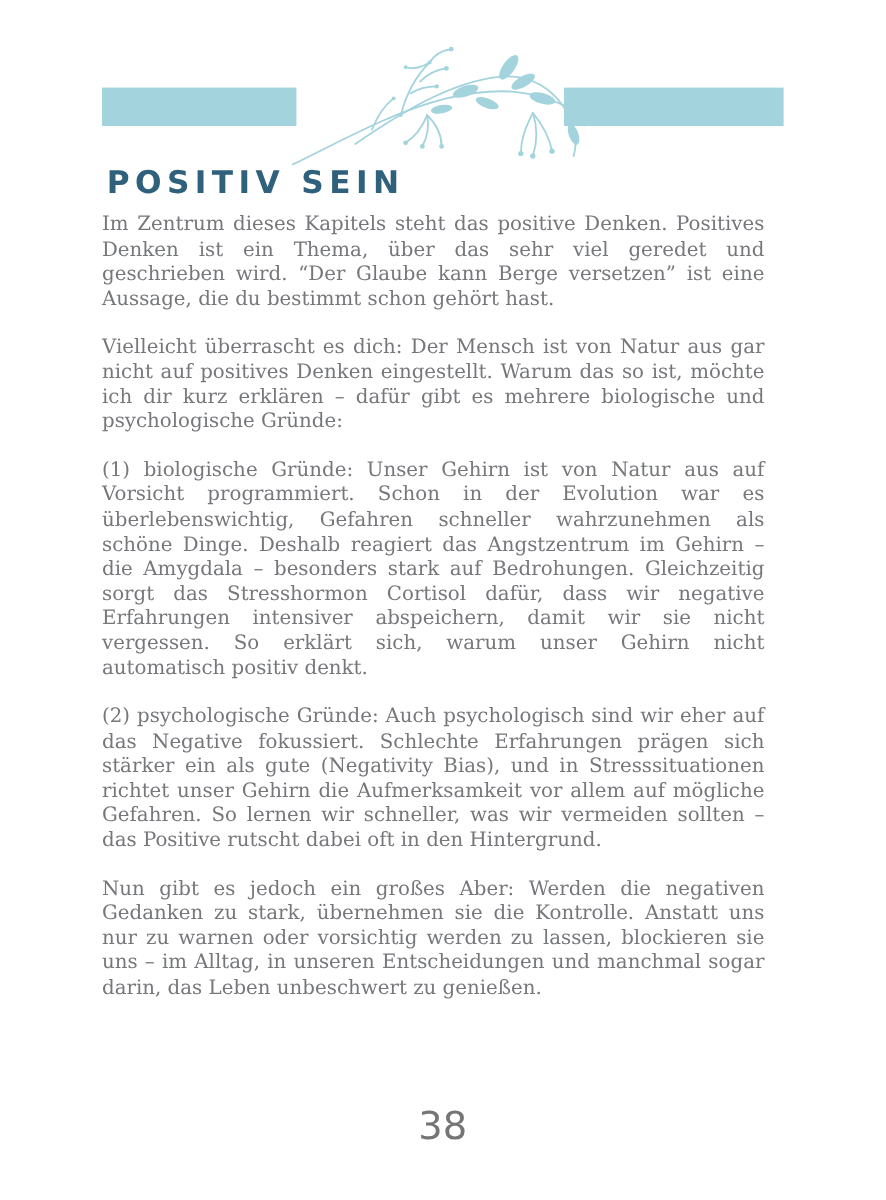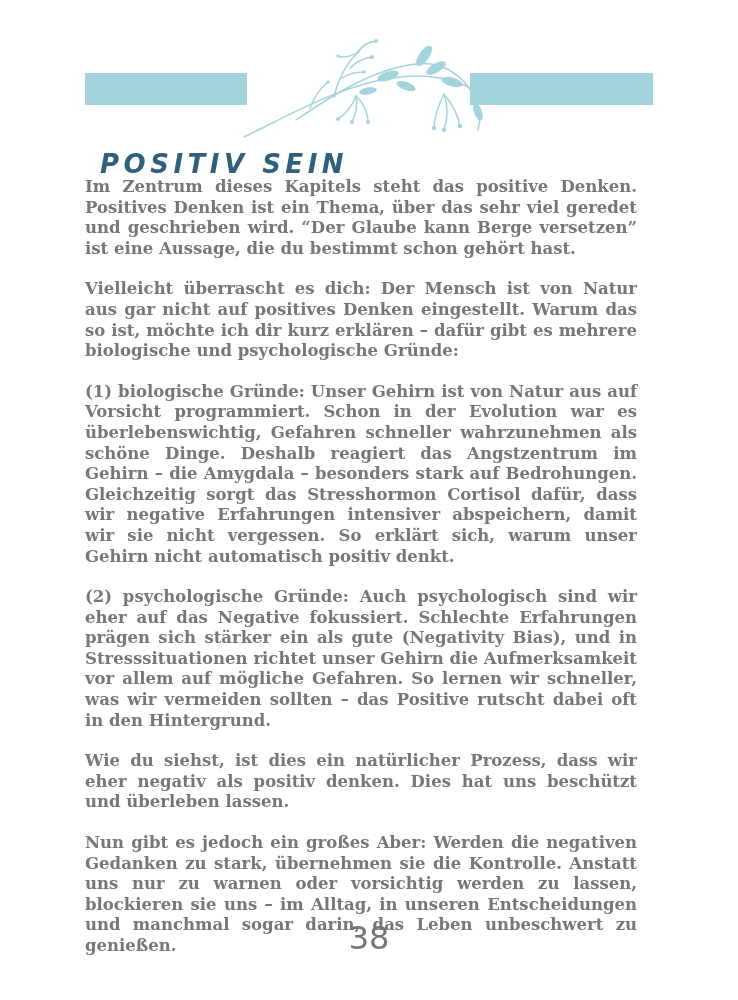--- a/index.html
+++ b/index.html
@@ -34,44 +34,42 @@
     left:238px;
     top:34px;
     width:252px;
     height:106px;
     color:var(--accent-light-blue,#a3d3dc);
   }
   h1.page-title{
     position:absolute;
     left:84px;
     top:132px;
-    margin:16px;
+    margin:5px;
     font-family:"DejaVu Sans","Liberation Sans",sans-serif;
     font-weight:700;
     font-size:26px;
     line-height:32px;
     letter-spacing:4.5px;
     color:var(--title-blue,#30617c);
     white-space:nowrap;
-    font-style:italic;
   }
   .content{
     position:absolute;
     left:85px;
     top:177px;
     width:568px;
   }
   .content p{
     margin:0 16px 20px 0;
     font-size:16.5px;
     line-height:20.6px;
     text-align:justify;
     color:var(--body-text,#75777a);
     hyphens:none;
-    font-weight:bold;
   }
   .page-number{
     position:absolute;
     left:0;
     top:921px;
     width:738px;
     text-align:center;
     font-family:"DejaVu Sans","Liberation Sans",sans-serif;
     font-size:32px;
     line-height:34px;
@@ -128,19 +126,18 @@
     </g>
   </svg>
 
   <h1 class="page-title">POSITIV SEIN</h1>
 
   <main class="content">
     <p>Im Zentrum dieses Kapitels steht das positive Denken. Positives Denken ist ein Thema, über das sehr viel geredet und geschrieben wird. “Der Glaube kann Berge versetzen” ist eine Aussage, die du bestimmt schon gehört hast.</p>
     <p>Vielleicht überrascht es dich: Der Mensch ist von Natur aus gar nicht auf positives Denken eingestellt. Warum das so ist, möchte ich dir kurz erklären – dafür gibt es mehrere biologische und psychologische Gründe:</p>
     <p>(1) biologische Gründe: Unser Gehirn ist von Natur aus auf Vorsicht programmiert. Schon in der Evolution war es überlebenswichtig, Gefahren schneller wahrzunehmen als schöne Dinge. Deshalb reagiert das Angstzentrum im Gehirn – die Amygdala – besonders stark auf Bedrohungen. Gleichzeitig sorgt das Stresshormon Cortisol dafür, dass wir negative Erfahrungen intensiver abspeichern, damit wir sie nicht vergessen. So erklärt sich, warum unser Gehirn nicht automatisch positiv denkt.</p>
     <p>(2) psychologische Gründe: Auch psychologisch sind wir eher auf das Negative fokussiert. Schlechte Erfahrungen prägen sich stärker ein als gute (Negativity Bias), und in Stresssituationen richtet unser Gehirn die Aufmerksamkeit vor allem auf mögliche Gefahren. So lernen wir schneller, was wir vermeiden sollten – das Positive rutscht dabei oft in den Hintergrund.</p>
-    <p>Wie du siehst, ist dies ein natürlicher Prozess, dass wir eher negativ als positiv denken. Dies hat uns beschützt und überleben lassen.</p>
     <p>Nun gibt es jedoch ein großes Aber: Werden die negativen Gedanken zu stark, übernehmen sie die Kontrolle. Anstatt uns nur zu warnen oder vorsichtig werden zu lassen, blockieren sie uns – im Alltag, in unseren Entscheidungen und manchmal sogar darin, das Leben unbeschwert zu genießen.</p>
   </main>
 
   <div class="page-number">38</div>
 
 </div>
 
 </body></html>

